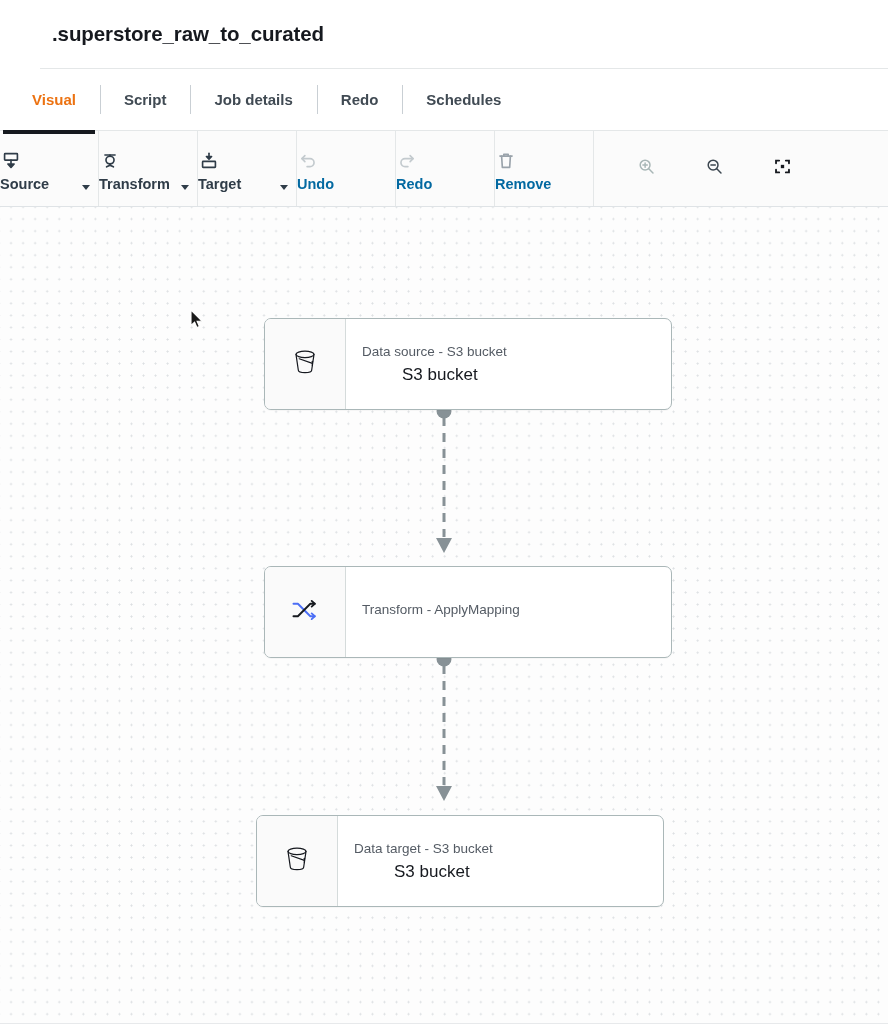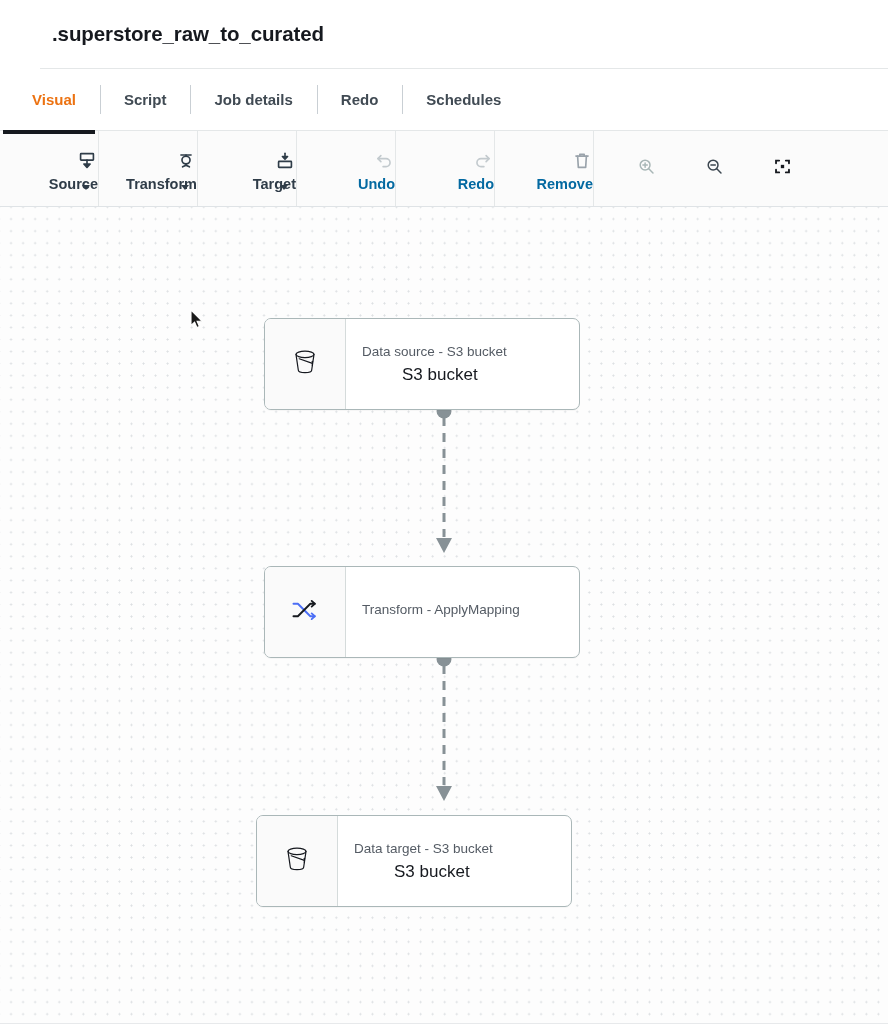--- a/index.html
+++ b/index.html
@@ -98,21 +98,21 @@
     align-items: stretch;
     background: #fbfbfb;
     border-bottom: 1px solid #dfe3e6;
     position: relative;
   }
   .tool-btn {
     width: 99px;
     box-sizing: border-box;
     display: flex;
     flex-direction: column;
-    align-items: flex-end;
+    align-items: flex-start;
     justify-content: center;
     position: relative;
     cursor: pointer;
     background: #fbfbfb;
     border-right: 1px solid #e4e7e8;
     padding-top: 4px;
   }
   .tool-btn.first-active-underline::before {
     content: "";
     position: absolute;
@@ -168,21 +168,21 @@
     background-color: #fdfdfd;
     background-image:
       radial-gradient(#dcdfe2 0.9px, transparent 1px);
     background-size: 12.05px 12.05px;
     background-position: 5px 6px;
     border-bottom: 1px solid #e7e9eb;
   }
 
   .node {
     position: absolute;
-    width: 316px;
+    width: 408px;
     height: 92px;
     box-sizing: border-box;
     border: 1px solid #aab7b8;
     border-radius: 7px;
     background: #ffffff;
     display: flex;
     align-items: stretch;
     overflow: hidden;
     box-shadow: 0 1px 1px rgba(0,0,0,0.03);
     cursor: pointer;

